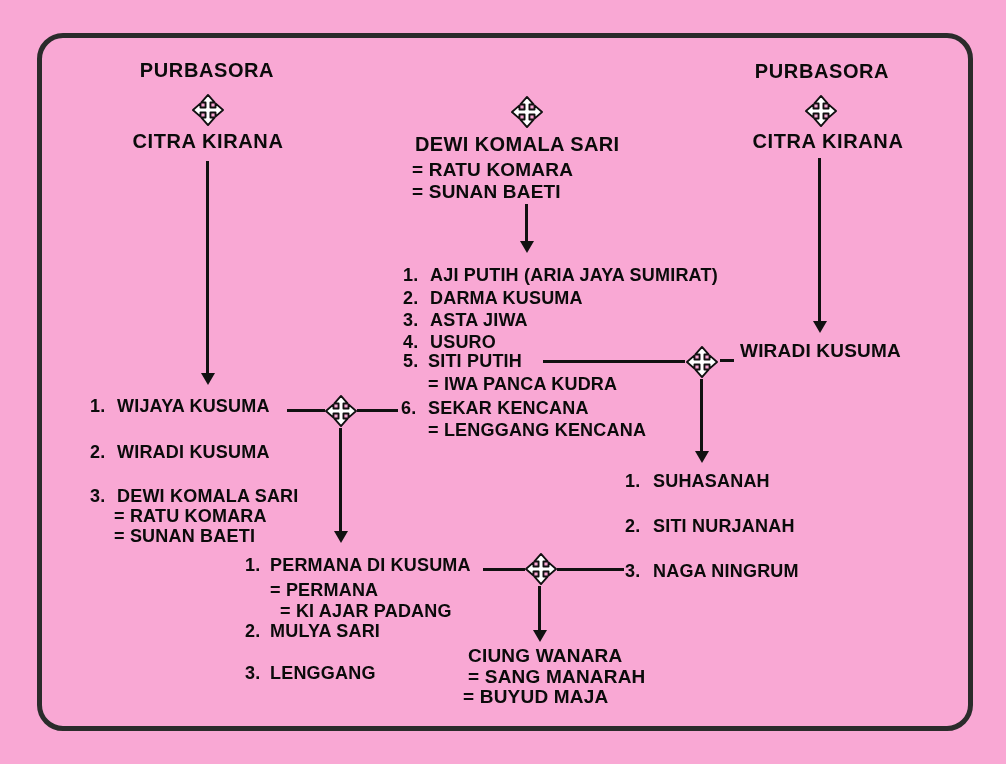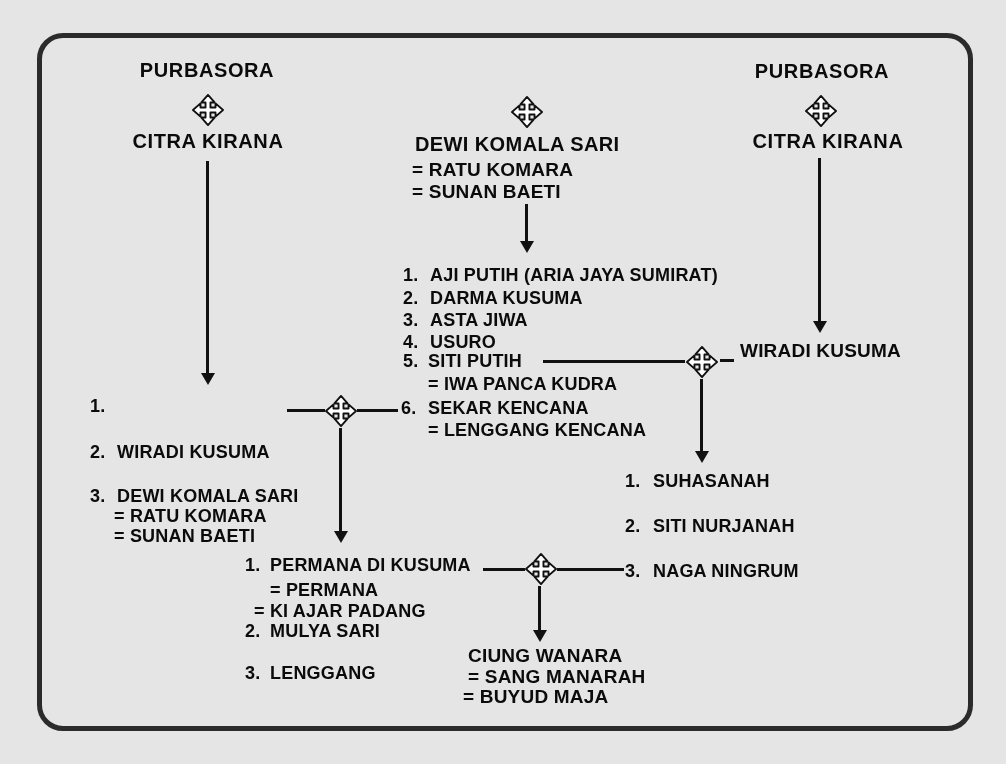--- a/index.html
+++ b/index.html
@@ -1,17 +1,17 @@
 <!DOCTYPE html>
 <html><head>
 <meta charset="utf-8">
 <style>
   html,body{margin:0;padding:0;background:#ffffff;}
   .canvas{
-    position:relative;width:1006px;height:764px;background:#e5e5e5;overflow:hidden;
+    position:relative;width:1006px;height:764px;background:#f9a8d4;overflow:hidden;
     font-family:"Liberation Sans","DejaVu Sans",sans-serif;color:#0b0b0b;
   }
   .frame{
     position:absolute;left:37px;top:33px;width:926px;height:688px;
     border:5px solid #2b2b2b;border-radius:26px;background:transparent;
   }
   .t{position:absolute;white-space:nowrap;font-weight:bold;line-height:1.15;letter-spacing:0.2px;}
   .hdr{font-size:20px;letter-spacing:0.6px;transform:translateX(-50%);}
   .hdrL{font-size:20px;letter-spacing:0.4px;}
   .sub{font-size:19px;}
@@ -107,20 +107,21 @@
     <span class="num w28">2.</span>
     <span>SITI NURJANAH</span>
   </div>
   <div class="li" style="left:625px;top:561px">
     <span class="num w28">3.</span>
     <span>NAGA NINGRUM</span>
   </div>
 
   <div class="li" style="left:90px;top:396px">
     <span class="num w27">1.</span>
+    <span>WIJAYA KUSUMA</span>
   </div>
   <div class="li" style="left:90px;top:442px">
     <span class="num w27">2.</span>
     <span>WIRADI KUSUMA</span>
   </div>
   <div class="li" style="left:90px;top:486px">
     <span class="num w27">3.</span>
     <span>DEWI KOMALA SARI</span>
   </div>
   <div class="t alias" style="left:114px;top:506px">= RATU KOMARA</div>
@@ -131,21 +132,21 @@
       <use href="#fw"></use>
     </svg>
   <div class="hline" style="left:357px;top:409px;width:41px"></div>
   <div class="varrow" style="left:339px;top:428px;height:103px"></div>
 
   <div class="li" style="left:245px;top:555px">
     <span class="num w25">1.</span>
     <span>PERMANA DI KUSUMA</span>
   </div>
   <div class="t alias" style="left:270px;top:580px">= PERMANA</div>
-  <div class="t alias" style="left:254px;top:601px">= KI AJAR PADANG</div>
+  <div class="t alias" style="left:280px;top:601px">= KI AJAR PADANG</div>
   <div class="li" style="left:245px;top:621px">
     <span class="num w25">2.</span>
     <span>MULYA SARI</span>
   </div>
   <div class="li" style="left:245px;top:663px">
     <span class="num w25">3.</span>
     <span>LENGGANG</span>
   </div>
 
   <div class="hline" style="left:483px;top:568px;width:42px"></div>

